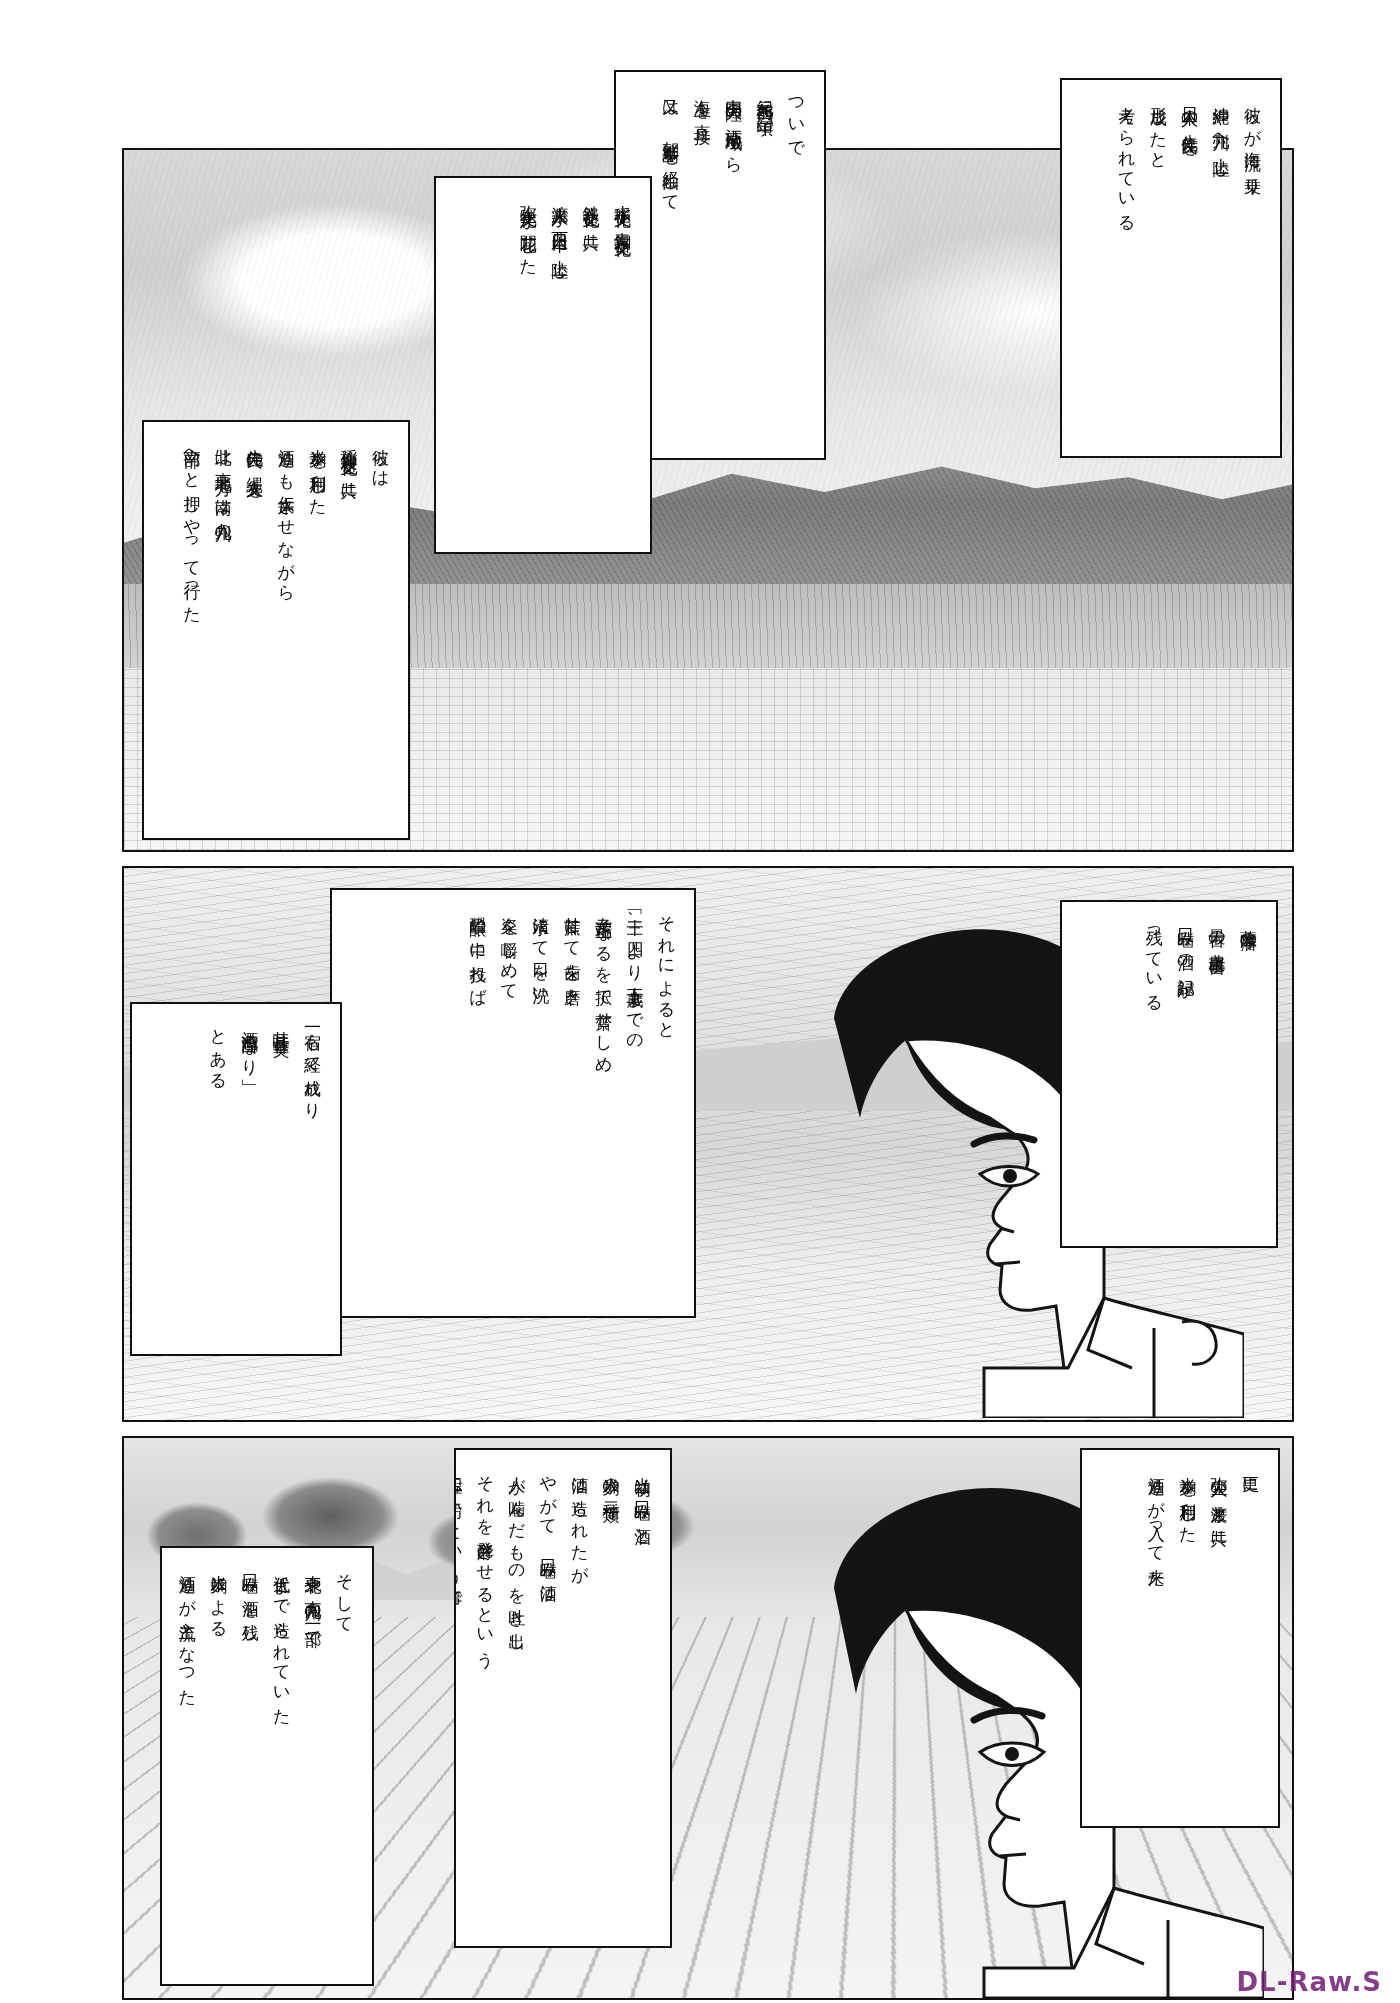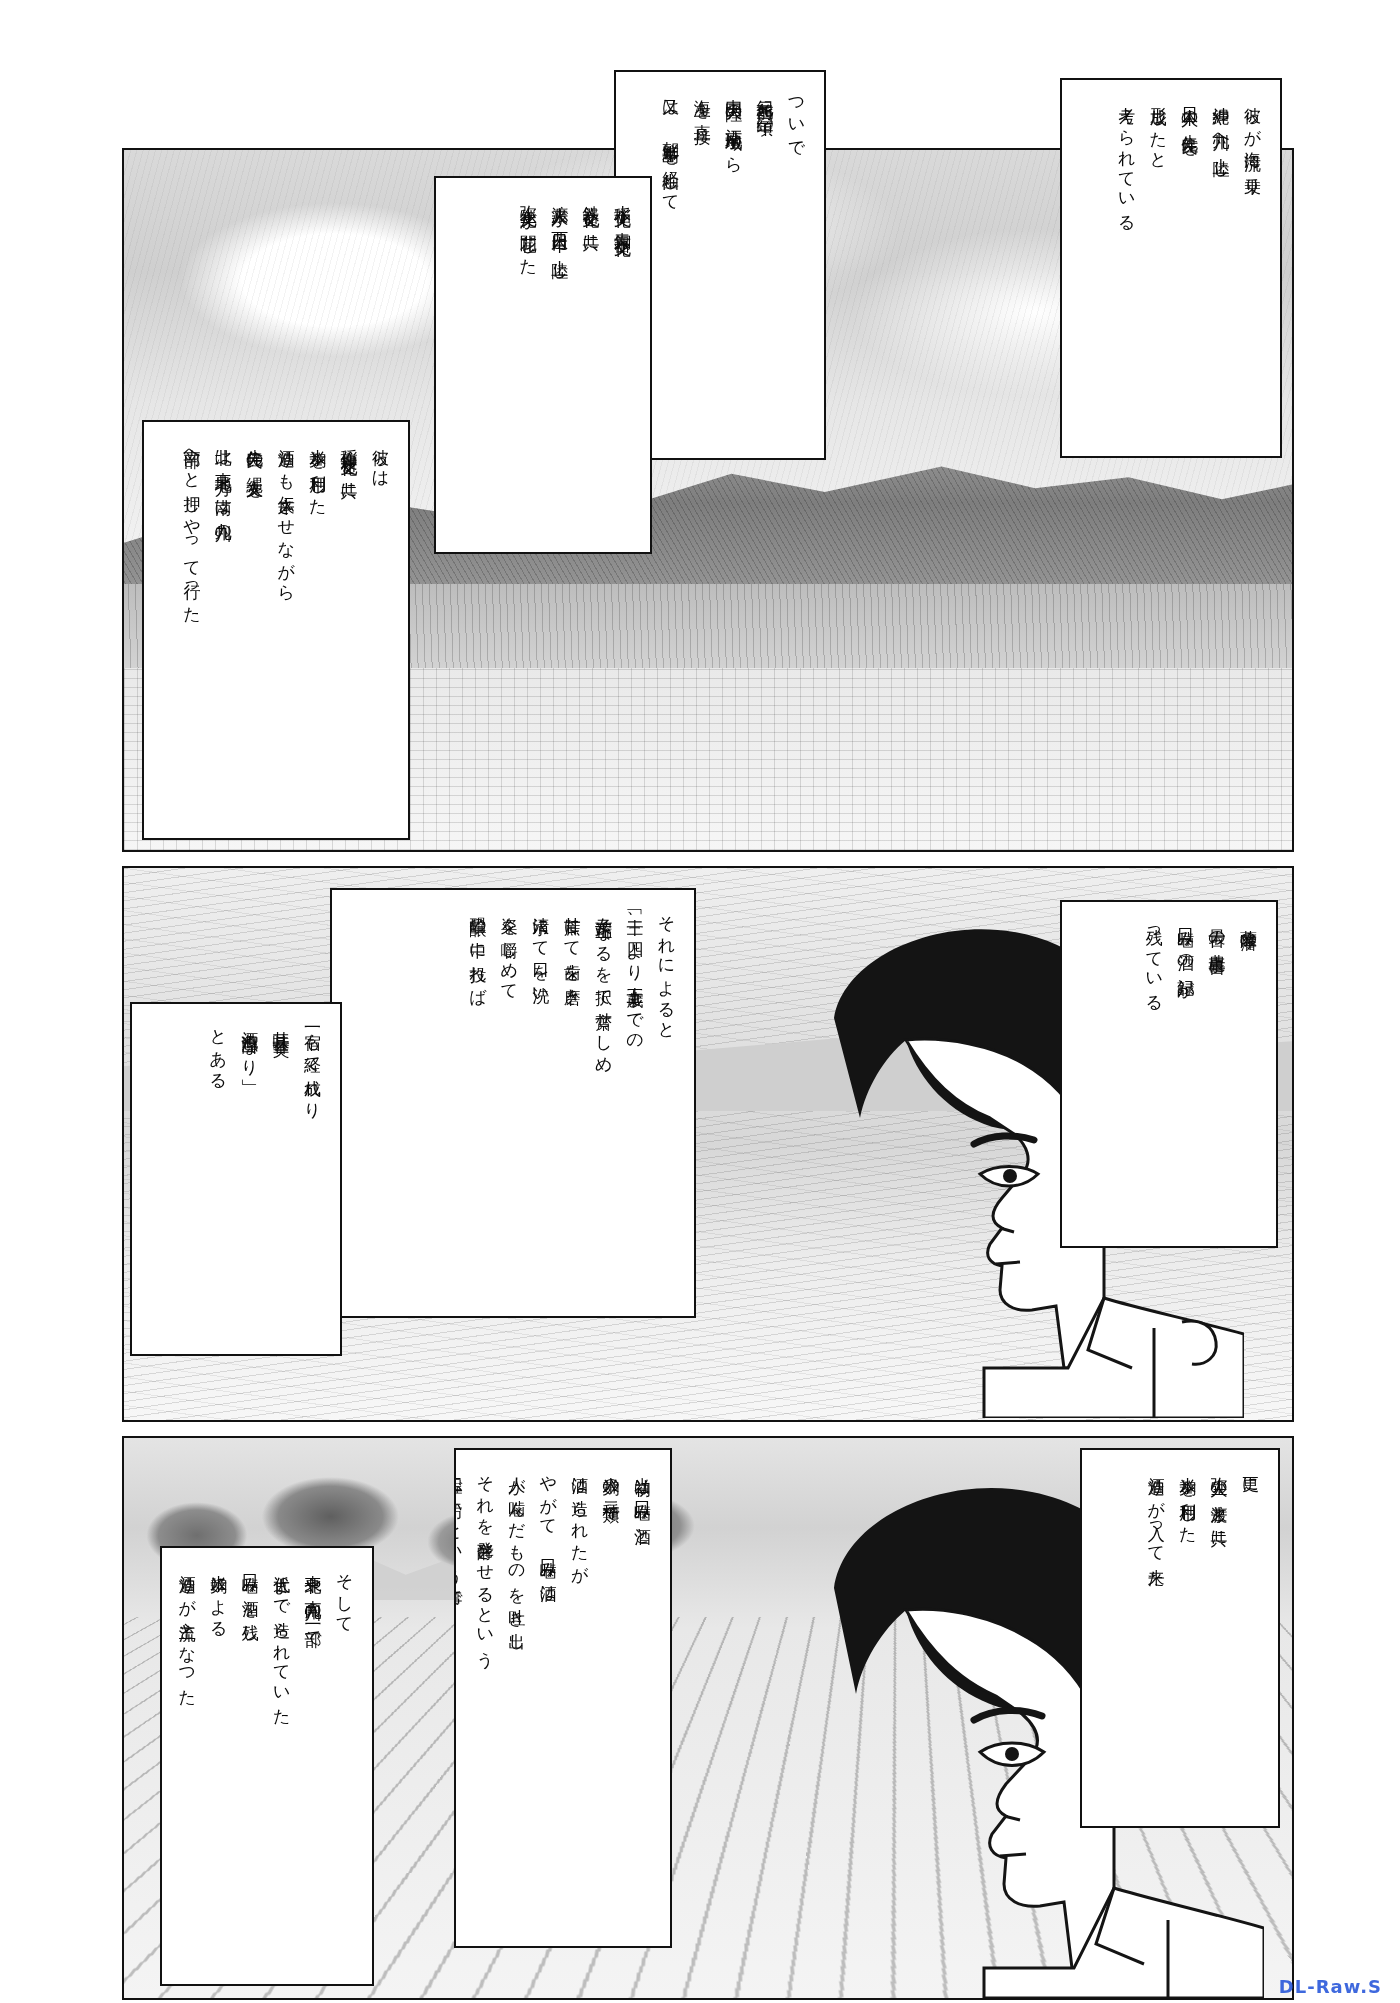--- a/index.html
+++ b/index.html
@@ -154,24 +154,24 @@
   #tb-p3-a { left: 1080px; top: 1448px; width: 200px; height: 380px; }
   #tb-p3-b { left: 454px;  top: 1448px; width: 218px; height: 500px; }
   #tb-p3-c { left: 160px;  top: 1546px; width: 214px; height: 440px; }
 
   
   #watermark {
     position: absolute;
     right: 18px;
     bottom: 6px;
     font-family: "DejaVu Sans", "Liberation Sans", sans-serif;
-    font-size: 18px;
+    font-size: 26px;
     font-weight: bold;
     letter-spacing: 1px;
-    color: #1d4ed8;
+    color: #701a75;
     opacity: .85;
   }
 </style>
 </head>
 <body>
 
 <div id="page">
 
   <div class="panel" id="panel1">
     <div class="p1-sky"></div>

